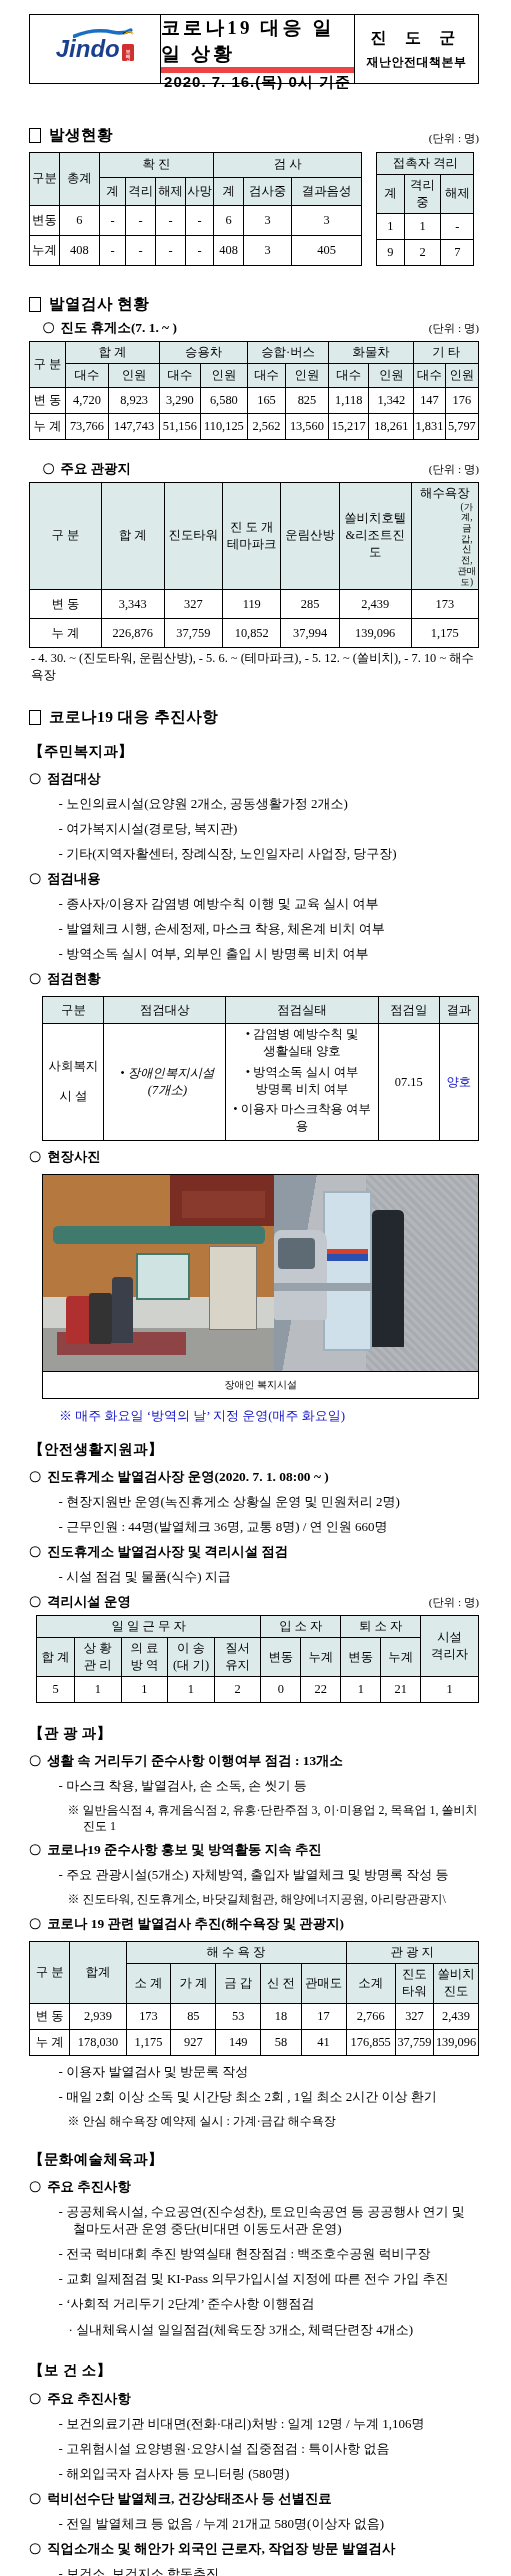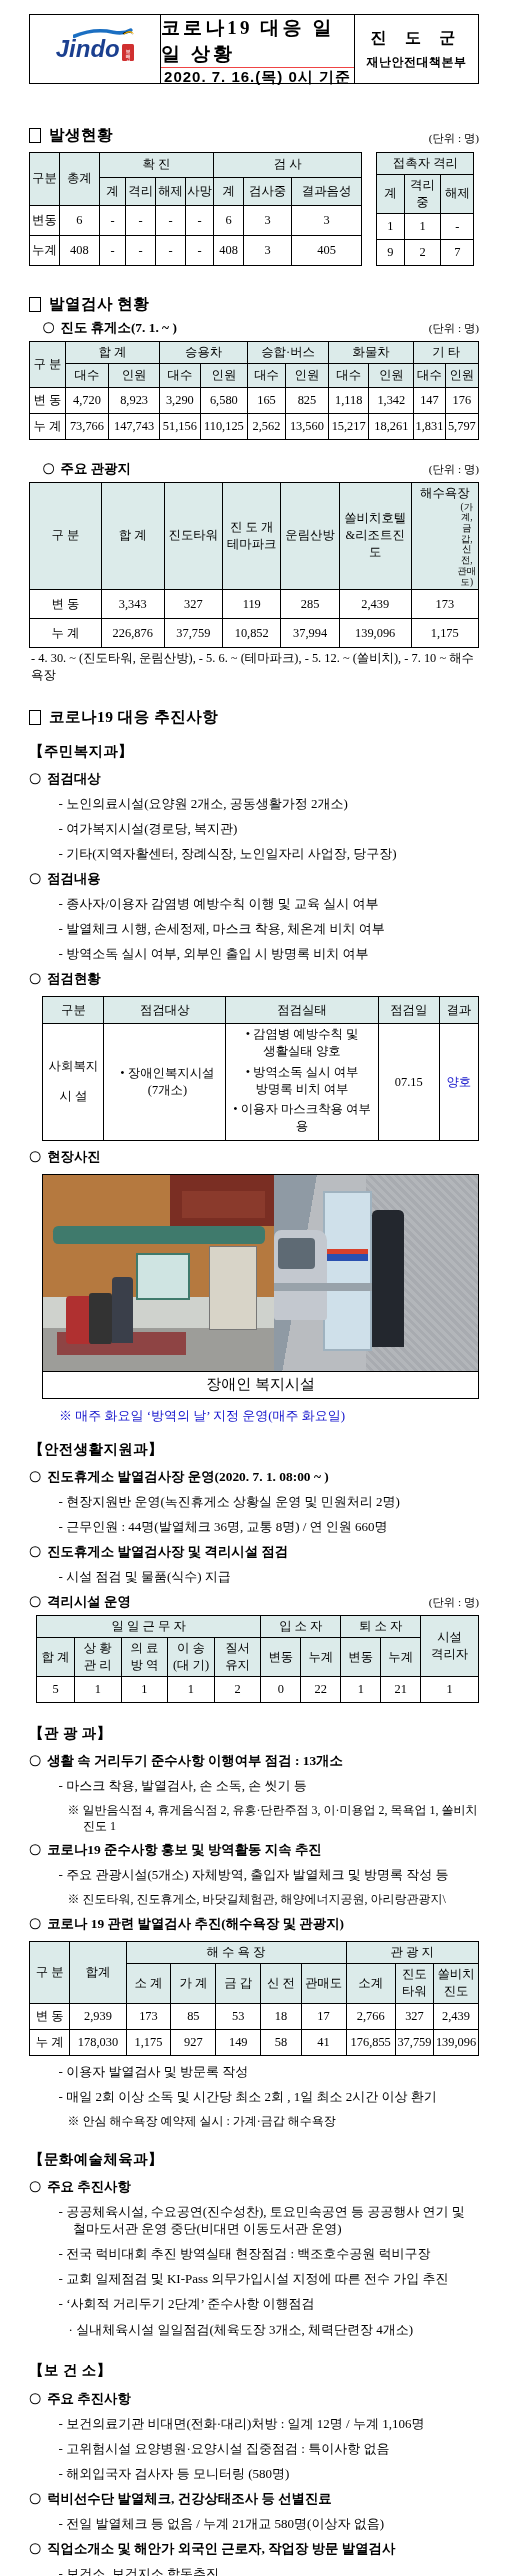--- a/index.html
+++ b/index.html
@@ -11,21 +11,21 @@
   .tophdr{display:flex;border:1.5px solid #000;height:68px;margin-bottom:41px;}
   .logo-cell{width:130px;border-right:1px solid #000;display:flex;align-items:center;justify-content:center;}
   .logo-wrap{display:flex;align-items:flex-end;}
   .logo-text{font-family:"Liberation Sans",sans-serif;font-style:italic;font-weight:bold;
              font-size:24px;color:#1b3f8f;line-height:1;position:relative;}
   .logo-swoosh{position:absolute;top:-10.3px;left:17.5px;}
   .logo-seal{width:12.4px;height:17.5px;background:#d03030;border-radius:1.5px;margin-left:2.1px;
              color:#fff;font-size:4.6px;line-height:1.1;display:flex;align-items:center;justify-content:center;
              writing-mode:vertical-rl;font-family:"Liberation Sans",sans-serif;font-weight:bold;}
   .mid-cell{flex:1;display:flex;flex-direction:column;border-right:1px solid #000;}
-  .mid-top{flex:1.15;display:flex;align-items:center;justify-content:center;border-bottom:1px solid #ef4444;
+  .mid-top{flex:1.15;display:flex;align-items:center;justify-content:center;border-bottom:6px solid #ef4444;
            font-size:19px;font-weight:bold;letter-spacing:3.1px;}
   .mid-bot{flex:1;display:flex;align-items:center;justify-content:center;
            font-family:"Liberation Sans",sans-serif;font-size:15px;font-weight:bold;letter-spacing:1px;}
   .right-cell{width:123px;display:flex;flex-direction:column;align-items:center;justify-content:center;gap:5.2px;}
   .org1{font-size:16px;font-weight:bold;letter-spacing:7.2px;}
   .org2{font-size:12px;font-weight:bold;letter-spacing:0.5px;}
 
   
   .sect-row{display:flex;justify-content:space-between;align-items:flex-end;margin-bottom:5.2px;}
   .sect{display:flex;align-items:center;font-size:15.5px;font-weight:bold;letter-spacing:0.5px;}
@@ -74,21 +74,21 @@
   .ph2{flex:47;background:linear-gradient(100deg,#8f9aa4 0 18%,#b9bcc0 18% 100%);}
   .ph2 .wall{position:absolute;top:0;right:0;width:55%;height:100%;
              background:repeating-linear-gradient(45deg,#b3b6ba 0 3.1px,#a8abb0 3.1px 6.2px);}
   .ph2 .doorglass{position:absolute;top:8%;left:24%;width:22%;height:80%;background:#cfe0ea;border:2.1px solid #9fb2bf;}
   .ph2 .stripe{position:absolute;top:38%;left:24%;width:22%;height:6%;
                background:linear-gradient(#d8402a 0 40%,#2a50b0 40% 100%);}
   .ph2 .car{position:absolute;top:28%;left:0;width:26%;height:46%;background:#c3c8cf;border-radius:7.2px 10.3px 3.1px 3.1px;}
   .ph2 .carwin{position:absolute;top:32%;left:2%;width:18%;height:16%;background:#5e6a74;border-radius:4.1px;}
   .ph2 .person{position:absolute;top:18%;left:48%;width:16%;height:70%;background:#23272e;border-radius:5.2px 5.2px 0 0;}
   .ph2 .rail{position:absolute;top:55%;left:0;width:48%;height:4%;background:#98a2aa;}
-  .pcap{border-top:1px solid #000;height:26px;display:flex;align-items:center;justify-content:center;font-size:15px;} .mb16{margin-bottom:8.2px;} .mb40{margin-bottom:20.6px;}
+  .pcap{border-top:1px solid #000;height:26px;display:flex;align-items:center;justify-content:center;font-size:10px;} .mb16{margin-bottom:8.2px;} .mb40{margin-bottom:20.6px;}
   .note-line{font-size:12.4px;margin:2.1px 0 23px 2.1px;}
 </style>
 </head>
 <body>
 
 <div class="page">
 <div class="inner">
 
   <div class="tophdr">
     <div class="logo-cell">
@@ -377,21 +377,21 @@
           <tr style="height:27px">
       <th>구분</th>
       <th>점검대상</th>
       <th>점검실태</th>
       <th>점검일</th>
       <th>결과</th>
     </tr>
     <tr style="height:109px">
       <td class="pre" style="line-height:2.4;">사회복지
 시      설</td>
-      <td class="pre statustd" style="padding-left:6.2px;">• 장애인복지시설
+      <td class="pre statustd" style="padding-left:6.2px;font-style:italic;">• 장애인복지시설
 (7개소)</td>
       <td class="statustd">
         <div class="pre">• 감염병 예방수칙 및
 생활실태 양호</div>
         <div class="pre">• 방역소독 실시 여부
 방명록 비치 여부</div>
         <div class="pre">• 이용자 마스크착용 여부용</div>
       </td>
       <td>07.15</td>
       <td class="blue bold">양호</td>

